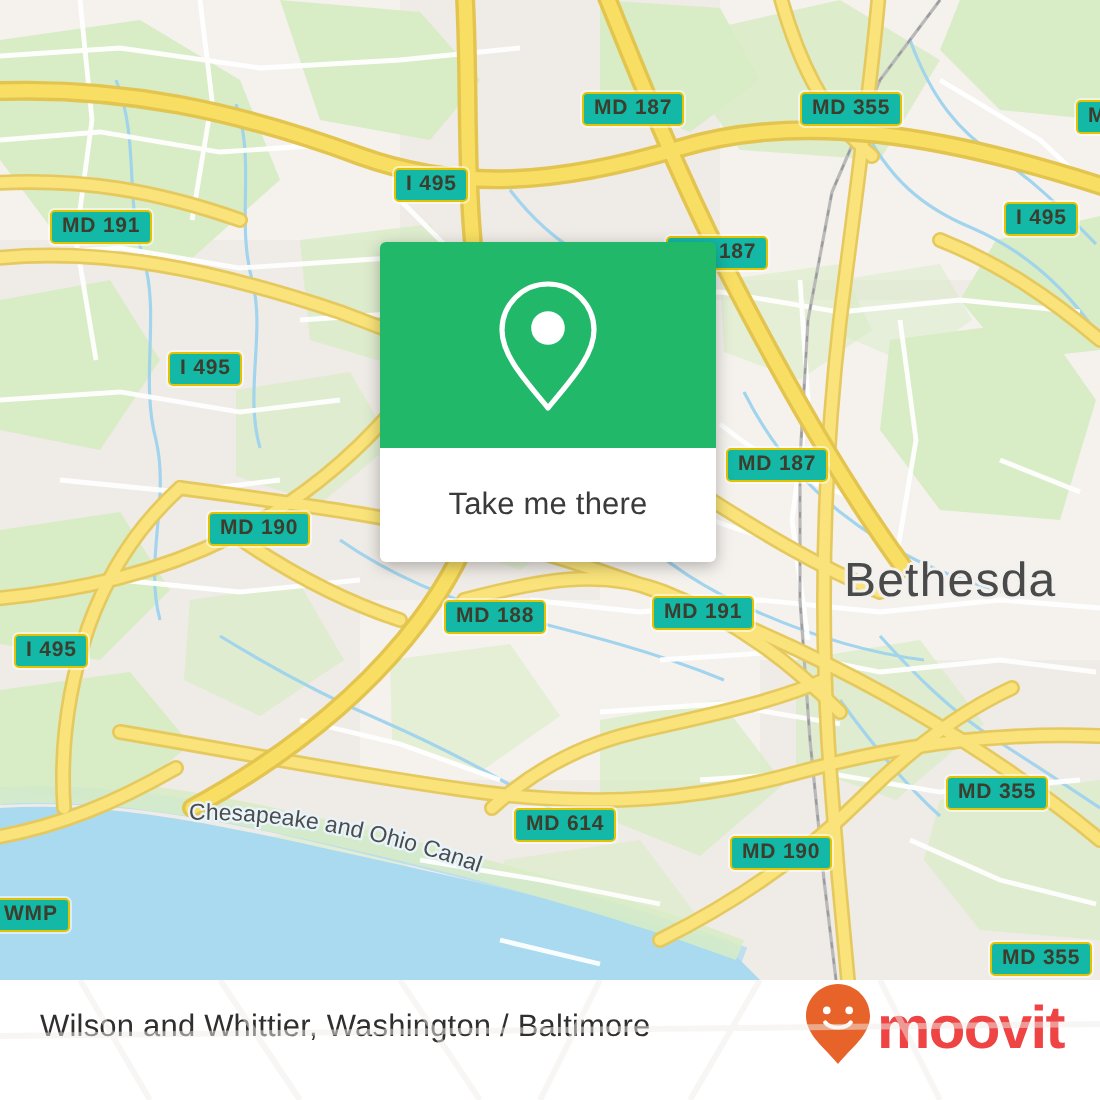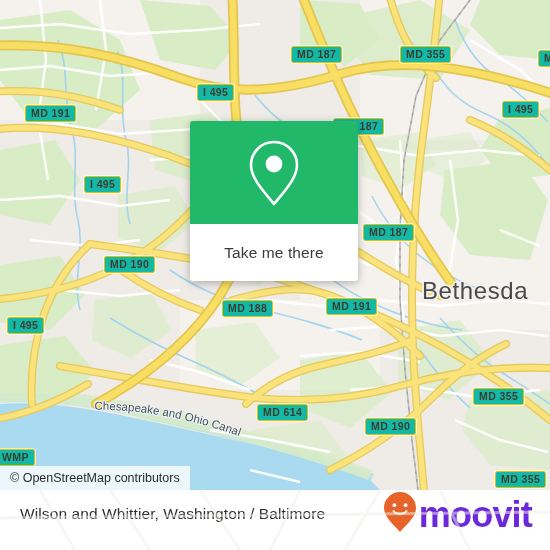--- a/index.html
+++ b/index.html
@@ -141,23 +141,23 @@
     font-size: 15.5px;
     color: #2f2f2f;
     letter-spacing: 0.1px;
     white-space: nowrap;
   }
   #brand {
     display: flex; align-items: center; gap: 2px;
   }
   #brand-mark { display: block; }
   #brand-name {
-    font-size: 36px;
+    font-size: 30px;
     font-weight: bold;
-    color: #6d28d9;
+    color: #ef4444;
     letter-spacing: -0.8px;
     line-height: 29px;
   }
   
   #footer-ghost {
     position: absolute; left: 0; top: 0;
     width: 550px; height: 60px;
     opacity: 0.5;
     pointer-events: none;
   }
@@ -358,23 +358,20 @@
             <circle cx="29" cy="27" r="8.4" fill="#ffffff"></circle>
           </svg>
         </span>
       </div>
       <div id="popup-cta">
         <span>Take me there</span>
       </div>
       <div id="popup-tail"></div>
     </div>
 
-    <div id="attrib">
-      <span>© OpenStreetMap contributors</span>
-    </div>
   </div>
 
   <div id="footer">
     <svg id="footer-ghost" viewBox="0 0 550 60" preserveAspectRatio="none">
       <g stroke="#f0eeea" stroke-width="3" fill="none">
         <path d="M40 0 L75 60"></path>
         <path d="M110 0 L150 60"></path>
         <path d="M200 0 L240 60"></path>
         <path d="M300 0 L270 60"></path>
         <path d="M380 0 L345 60"></path>

